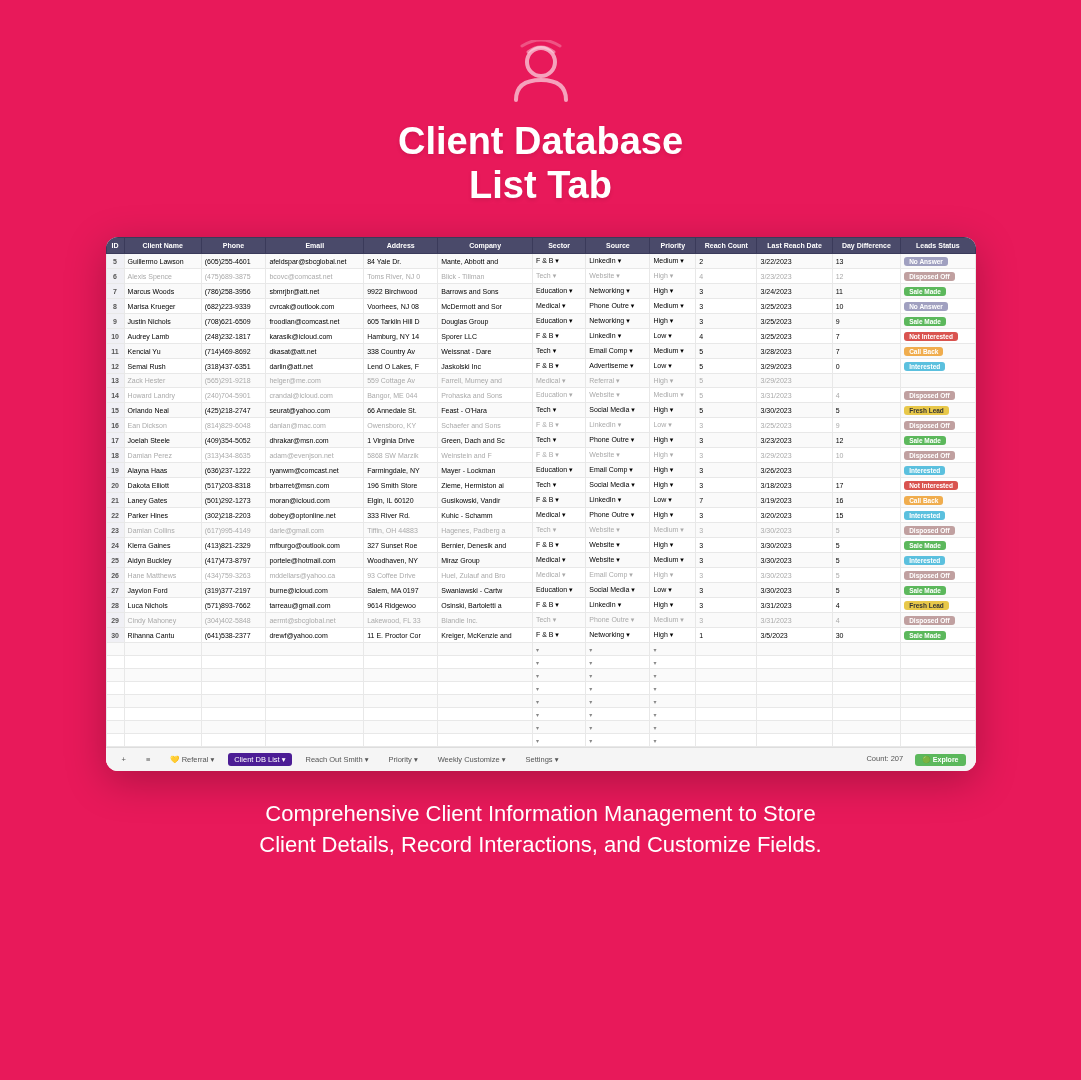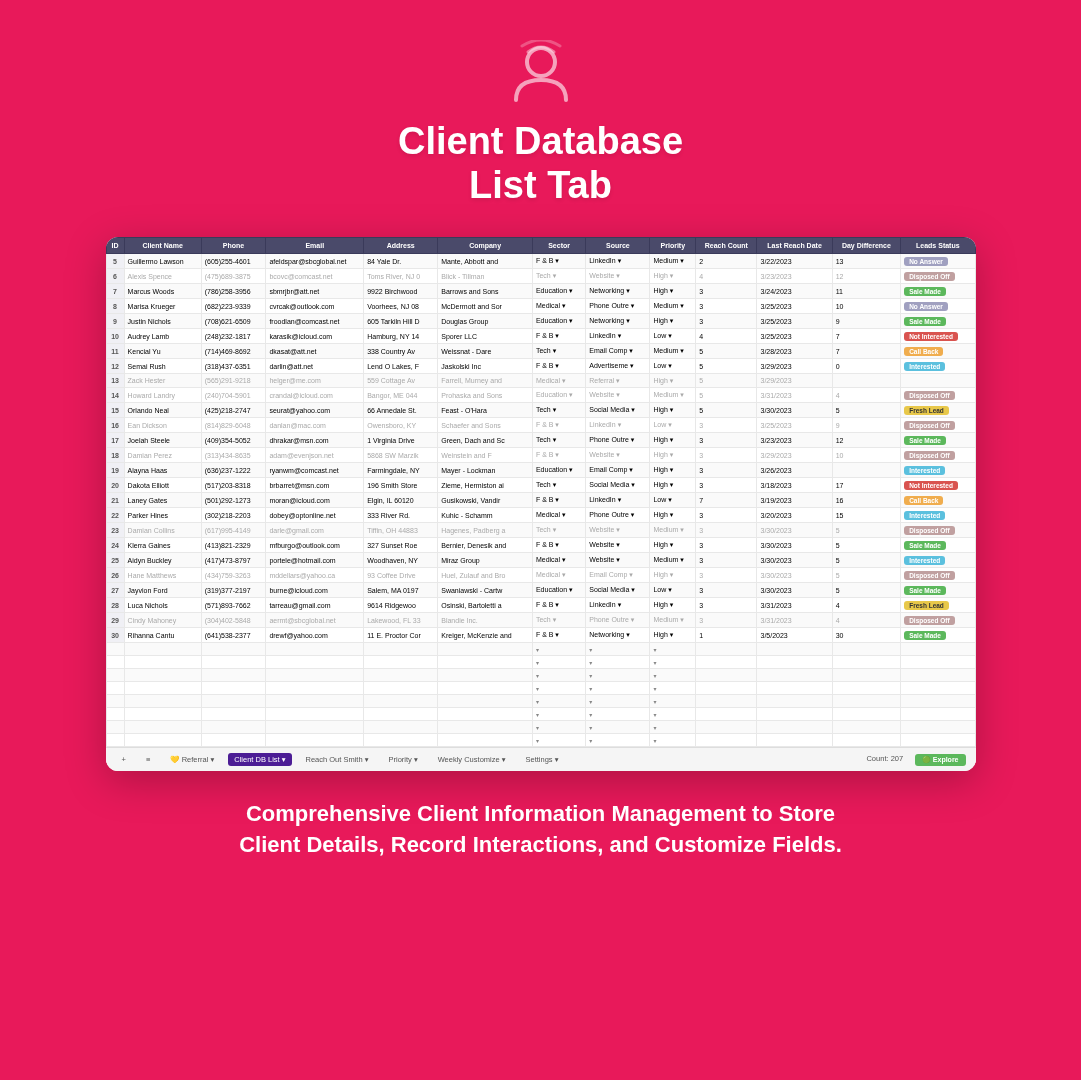--- a/index.html
+++ b/index.html
@@ -144,21 +144,21 @@
       background: #5cb85c;
       color: white;
       padding: 2px 7px;
       border-radius: 3px;
       font-size: 7px;
       font-weight: bold;
     }
     .bottom-text {
       color: white;
       font-size: 22px;
-      font-weight: 700;
+      font-weight: 400;
       text-align: center;
       line-height: 1.4;
       margin-top: 28px;
       padding: 0 60px;
     }
     .empty-row td {
       height: 12px;
       background: #fff;
     }
     .empty-row:nth-child(odd) td {

